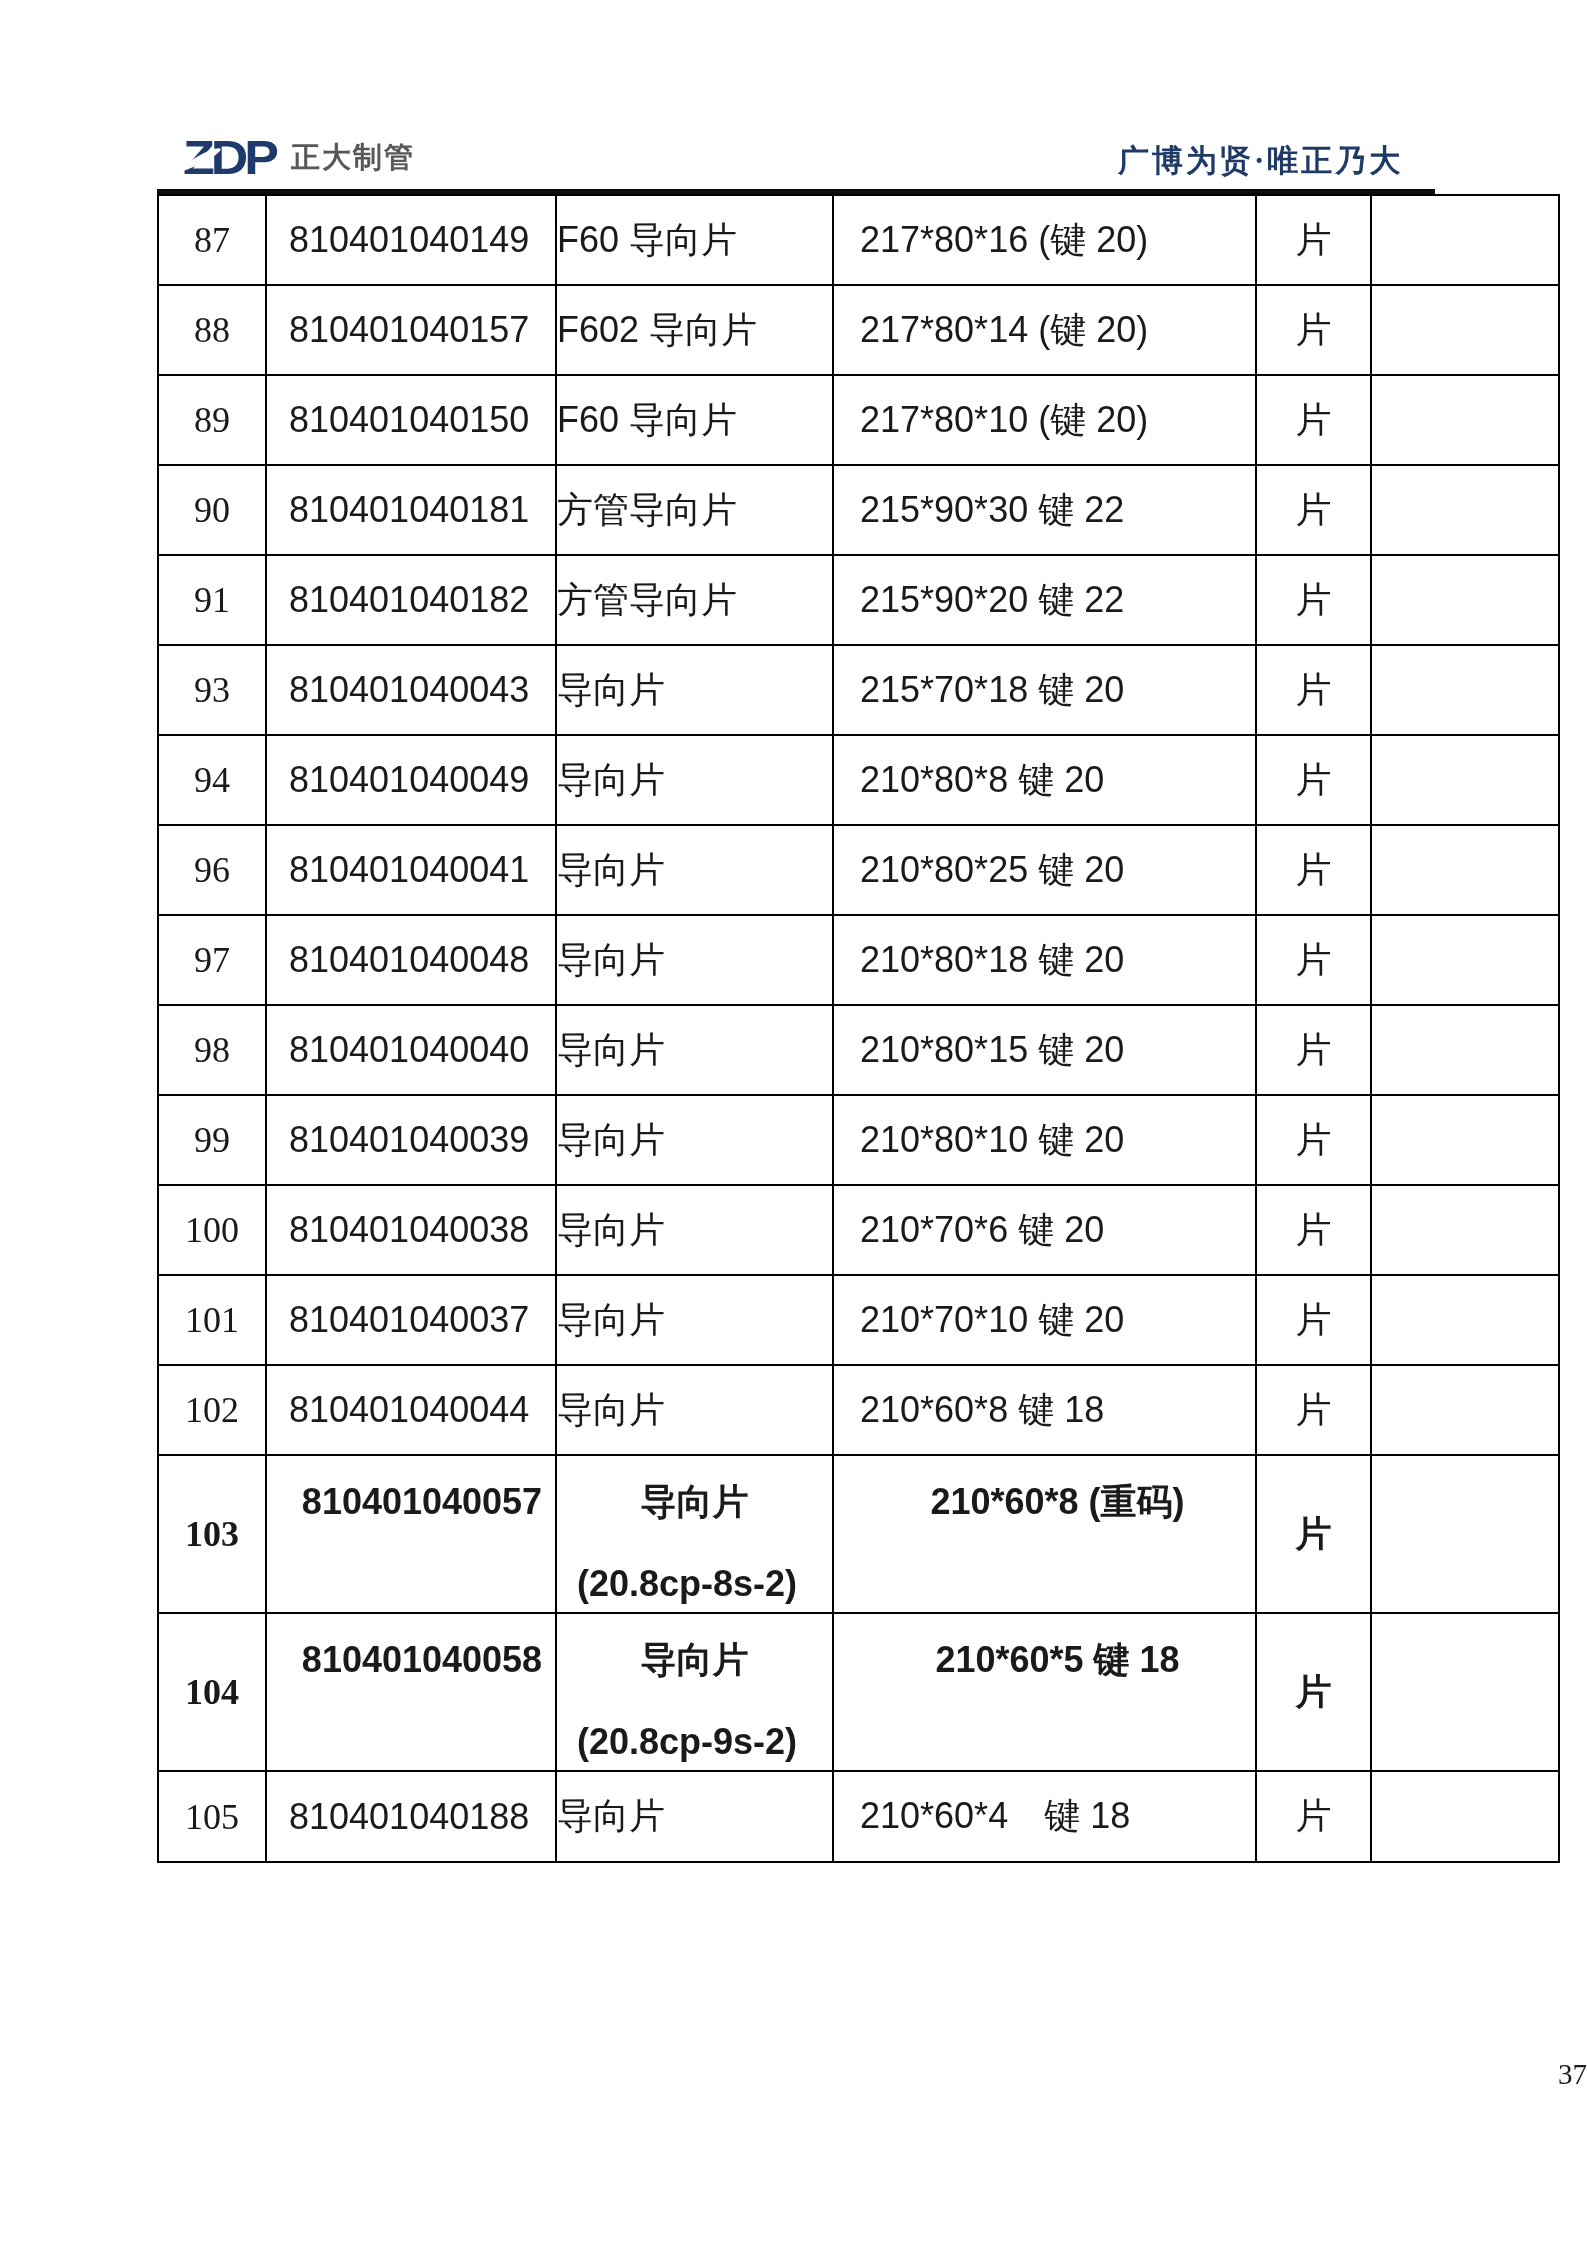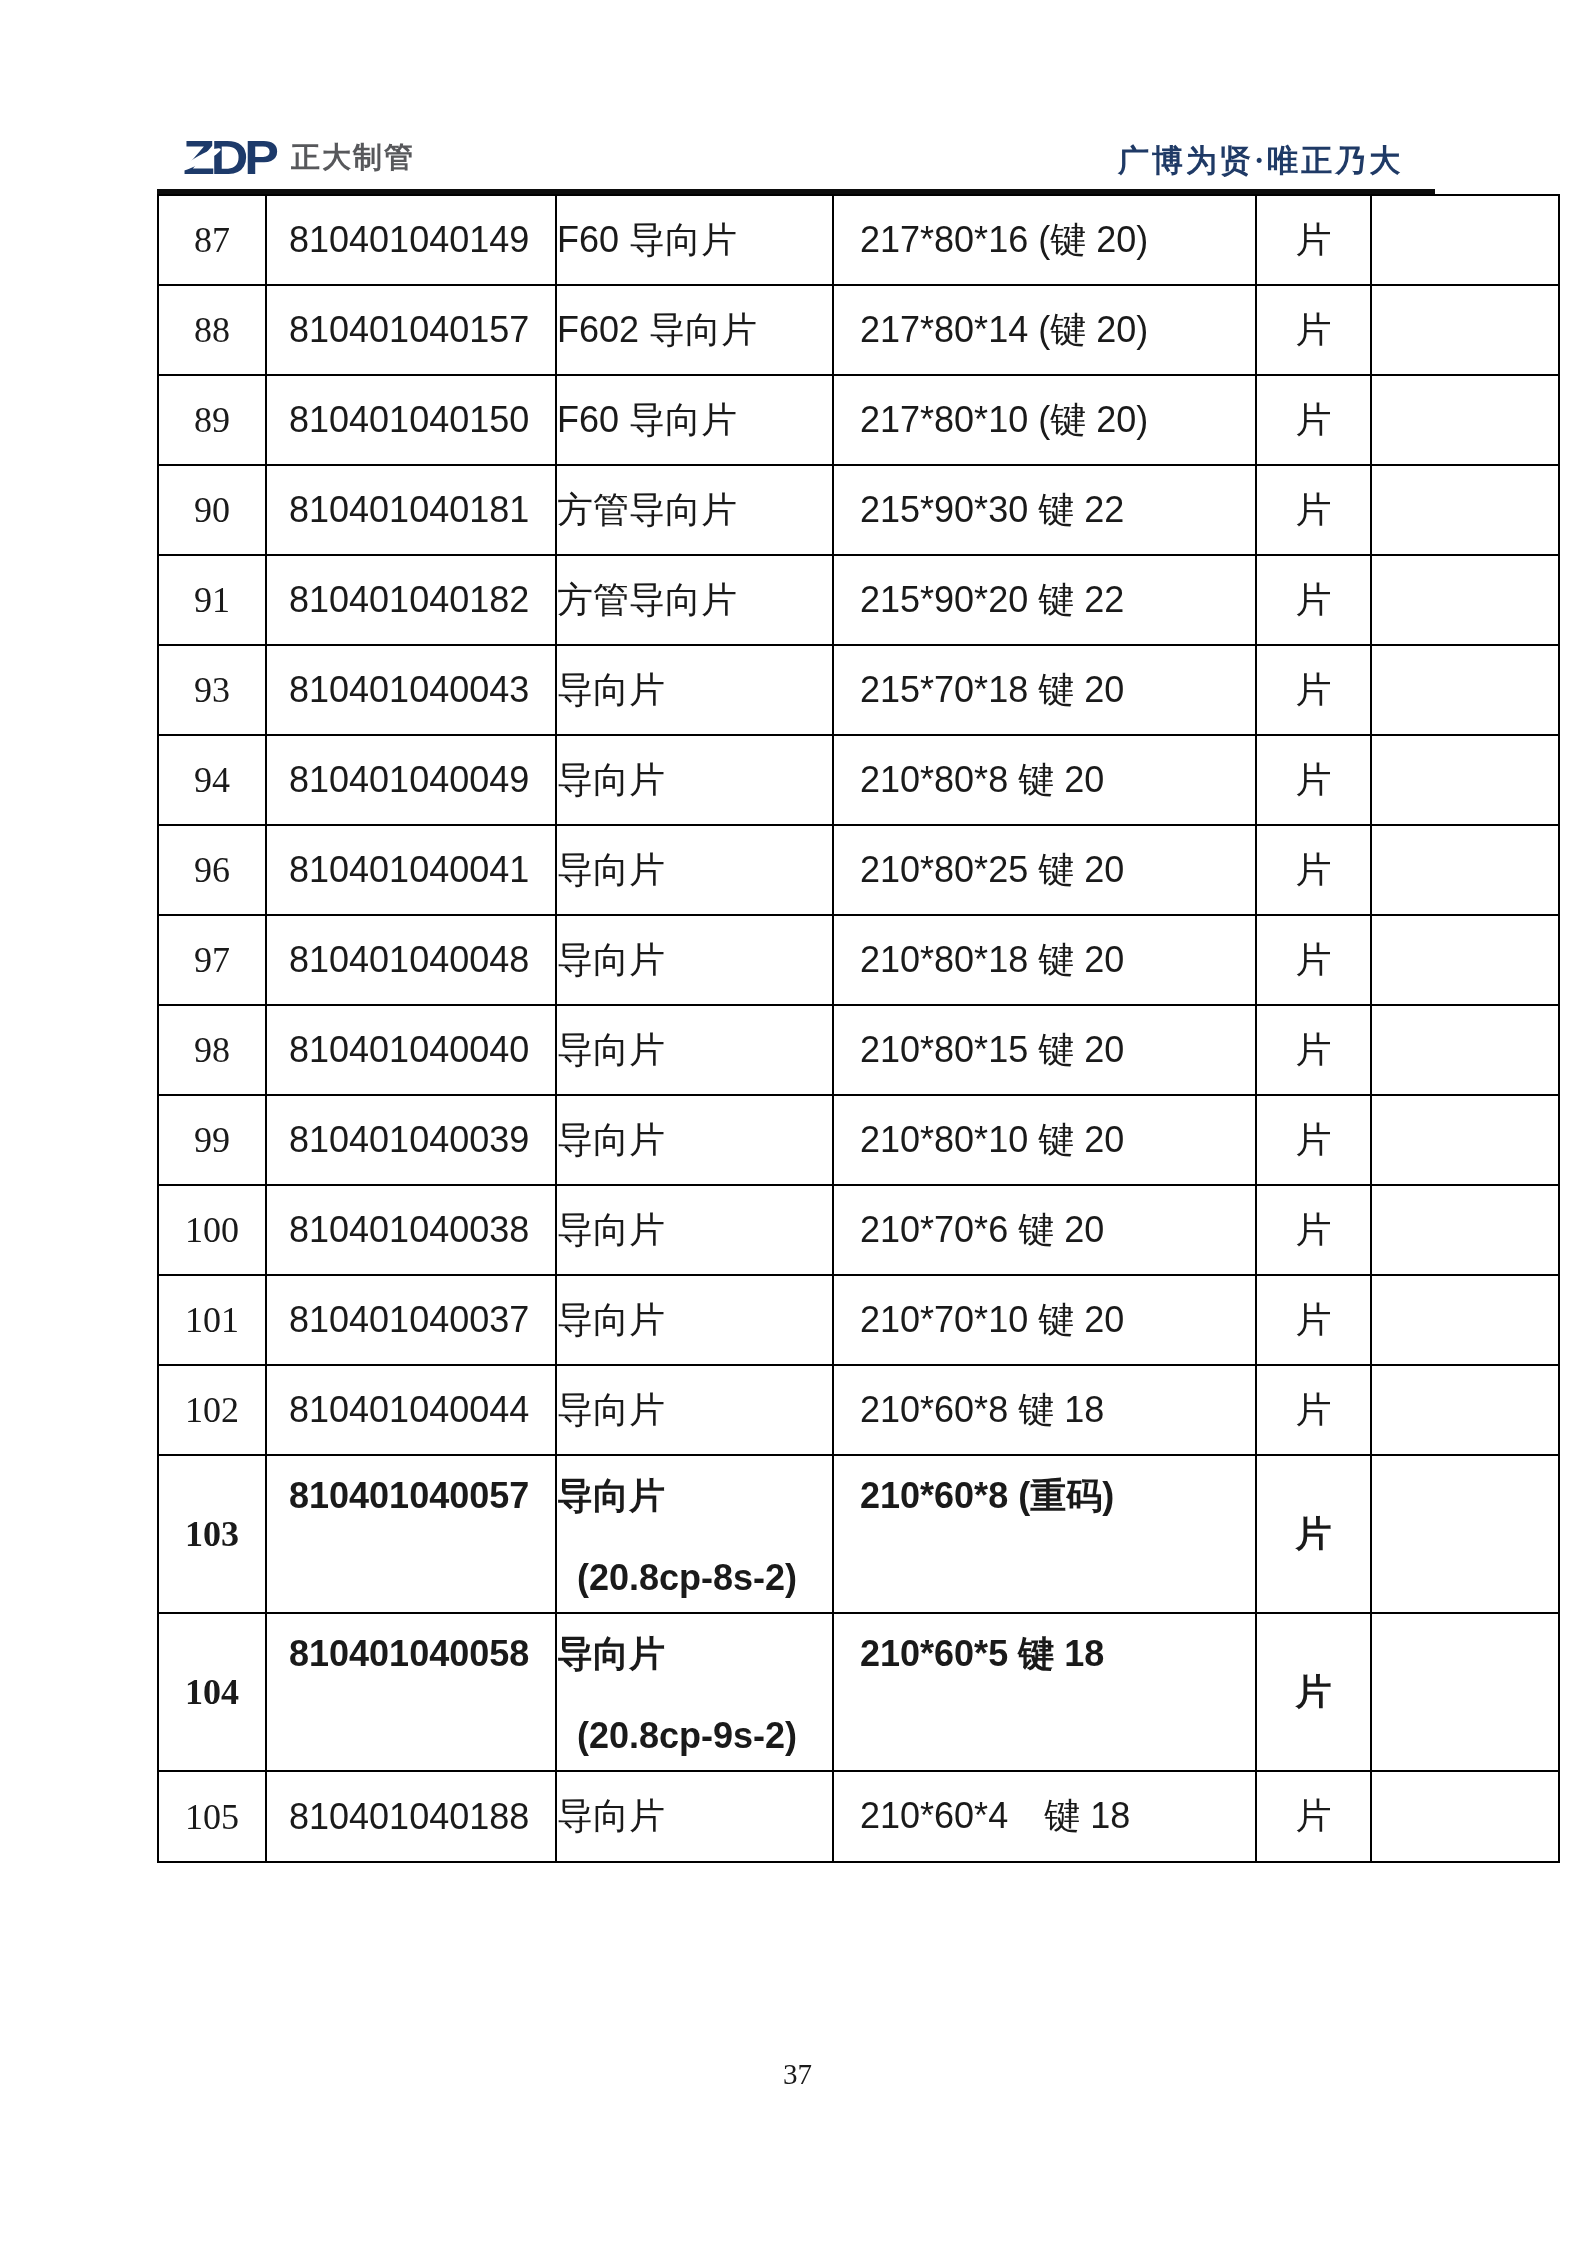--- a/index.html
+++ b/index.html
@@ -59,26 +59,26 @@
   }
   tr.normal { height:90px; }
   tr.last   { height:91px; }
   tr.tall   { height:158px;font-weight:bold; }
   td.c-no   { font-family:"Liberation Serif", serif; font-size:35px; text-align:center; color:#141414;margin-left:17px; }
   td.c-code { padding-left:22px; }
   td.c-name { }
   td.c-spec { padding-left:26px; }
   td.c-unit { font-family:"Liberation Serif", serif; font-size:34px; text-align:center; color:#141414; }
   tr.tall td.c-code, tr.tall td.c-name, tr.tall td.c-spec { vertical-align:top; }
-  .line1 { margin-top:18px; line-height:44px; }
+  .line1 { margin-top:24px; line-height:44px;text-align:center; }
   .line2 { margin-top:38px; line-height:44px; padding-left:20px; }
   
   .page-number {
     position:absolute; left:0; top:2058px; width:1587px;
-    text-align:center;
+    text-align:right;
     font-family:"Liberation Serif", serif;
     font-size:29px; color:#1a1a1a;padding-left:8px;
   }
 </style>
 </head>
 <body>
 
 <div class="page">
 
   <div class="letterhead">

